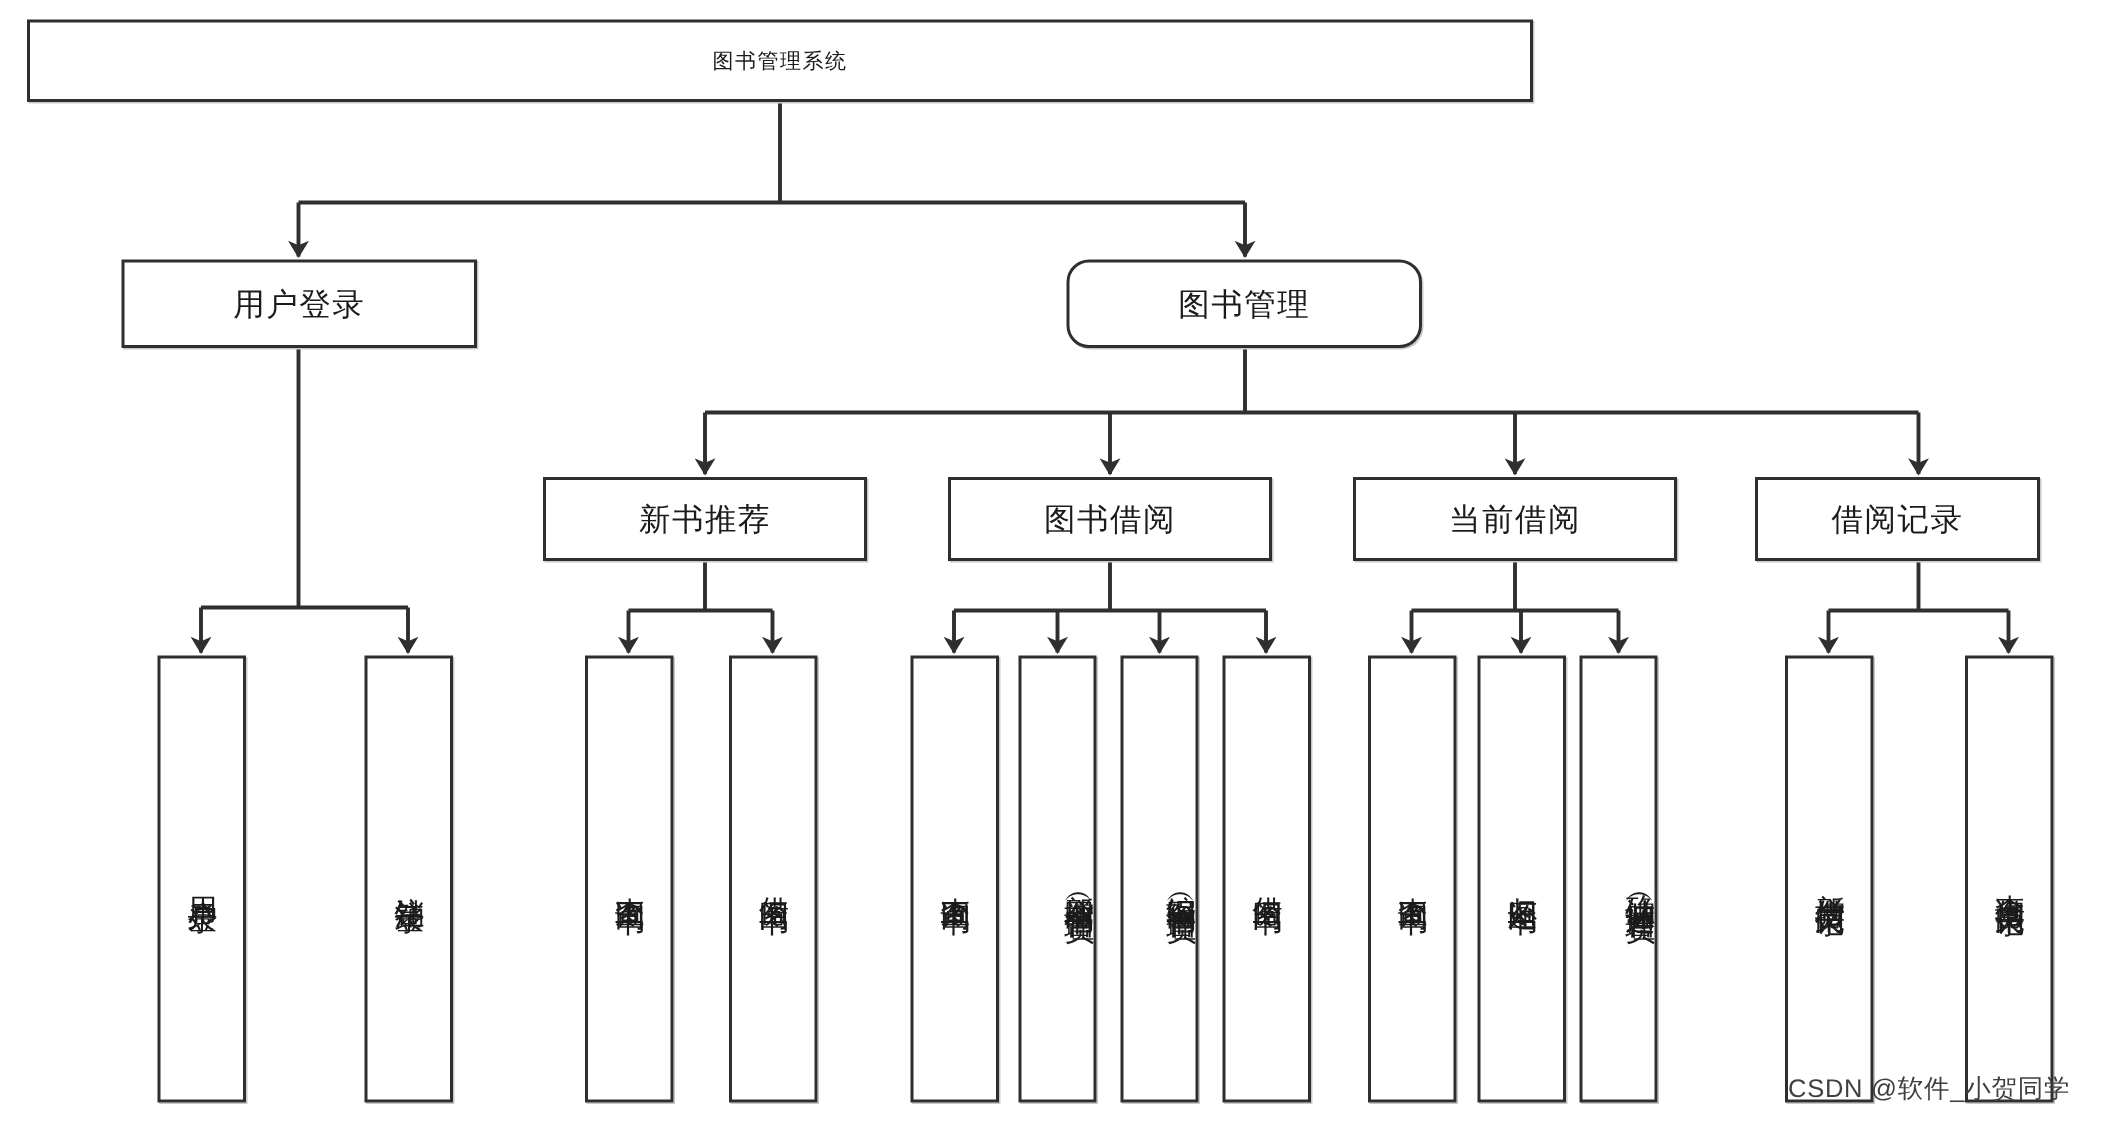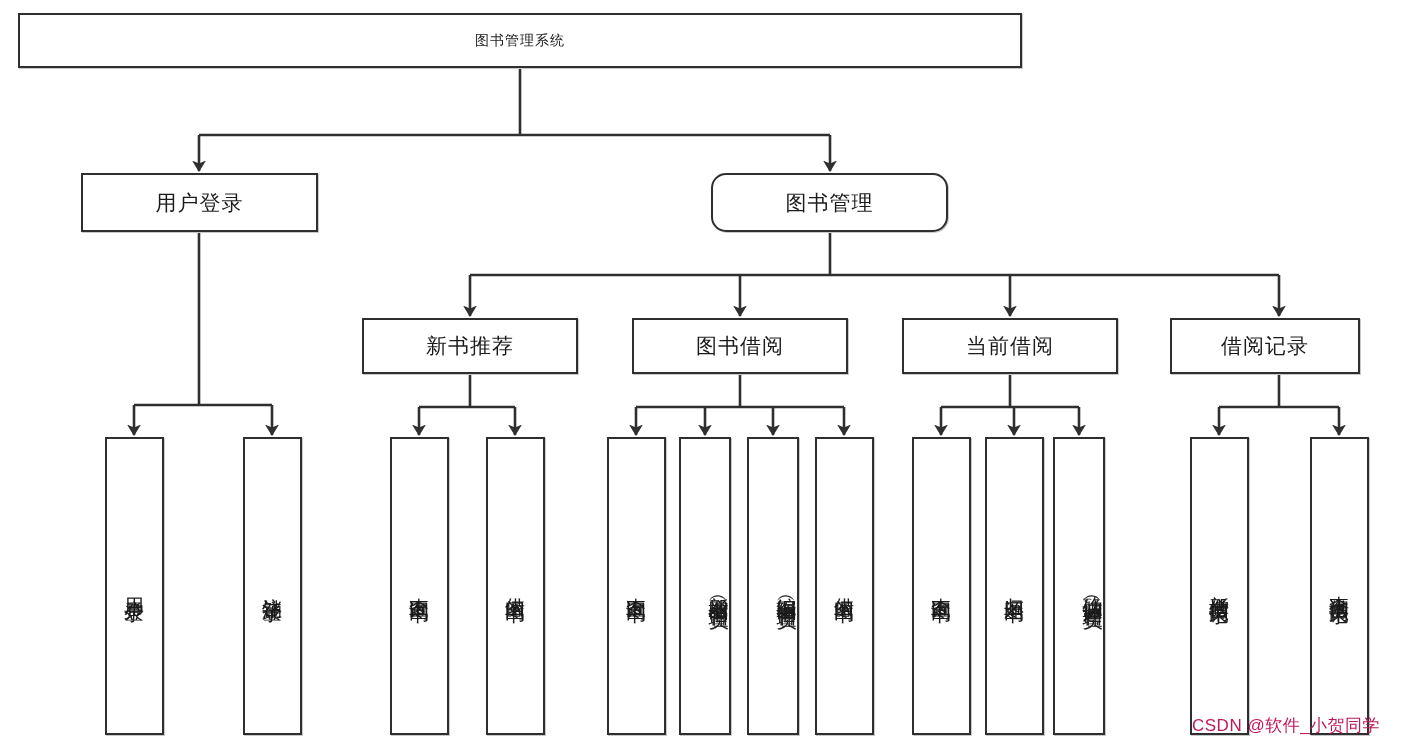--- a/index.html
+++ b/index.html
@@ -52,21 +52,21 @@
     padding-top: 8px;
     white-space: nowrap;
   }
   .node-v.center-v {
     align-items: center;
     padding-top: 0;
   }
   .watermark {
     position: absolute;
     font-size: 17px;
-    color: #be185d;
+    color: #404040;
     white-space: nowrap;
     letter-spacing: 0.5px;
   }
 </style>
 </head>
 <body>
 
 <div id="canvas">
 
   <svg id="svg-layer" viewBox="0 0 1405 747" xmlns="http://www.w3.org/2000/svg">

